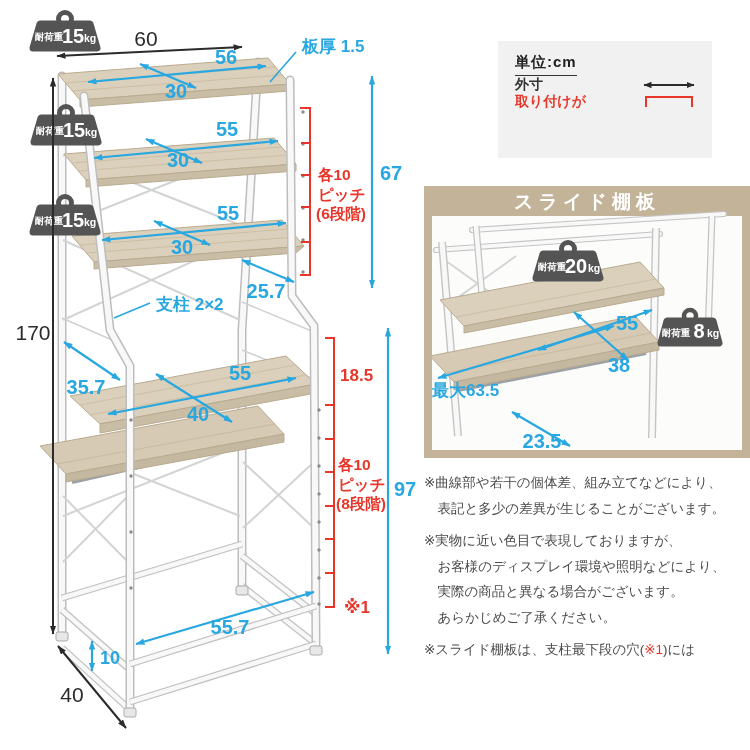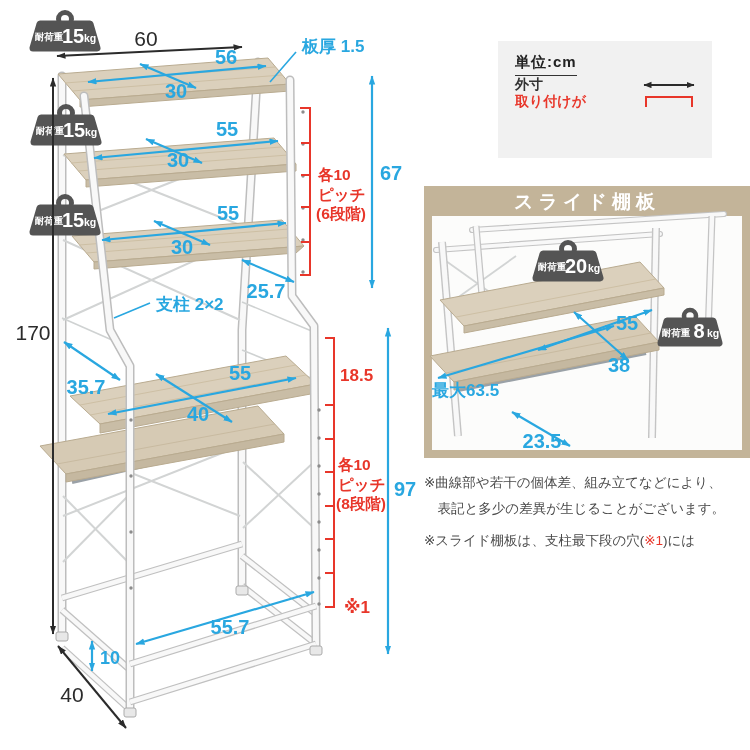--- a/index.html
+++ b/index.html
@@ -351,15 +351,21 @@
   <text class="lbl-blue" text-anchor="start" x="8" y="210">最大63.5</text>
   <text class="num-blue" text-anchor="middle" x="118" y="262">23.5</text>
 </svg>
 
 <div class="abs notes">
   <div class="note">
     <span>※曲線部や若干の個体差、組み立てなどにより、</span>
     <span class="cont">表記と多少の差異が生じることがございます。</span>
   </div>
   <div class="note">
+    <span>※実物に近い色目で表現しておりますが、</span>
+    <span class="cont">お客様のディスプレイ環境や照明などにより、</span>
+    <span class="cont">実際の商品と異なる場合がございます。</span>
+    <span class="cont">あらかじめご了承ください。</span>
+  </div>
+  <div class="note">
     <span><span>※スライド棚板は、支柱最下段の穴(</span><span class="ref-red">※1</span><span>)には</span></span>
   </div>
 </div>
 
 </body></html>

